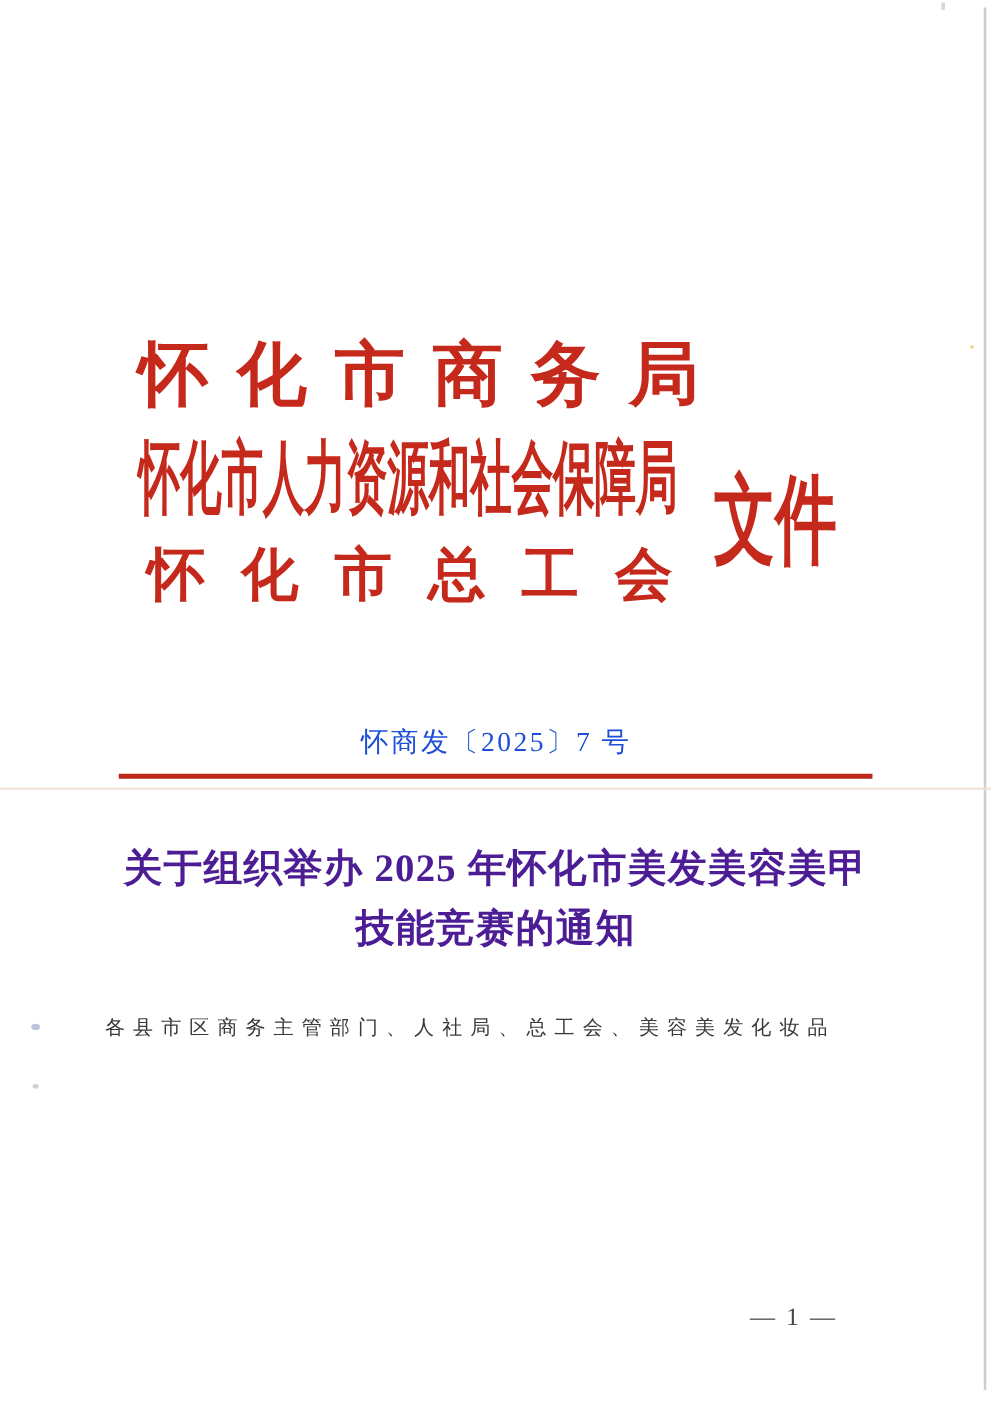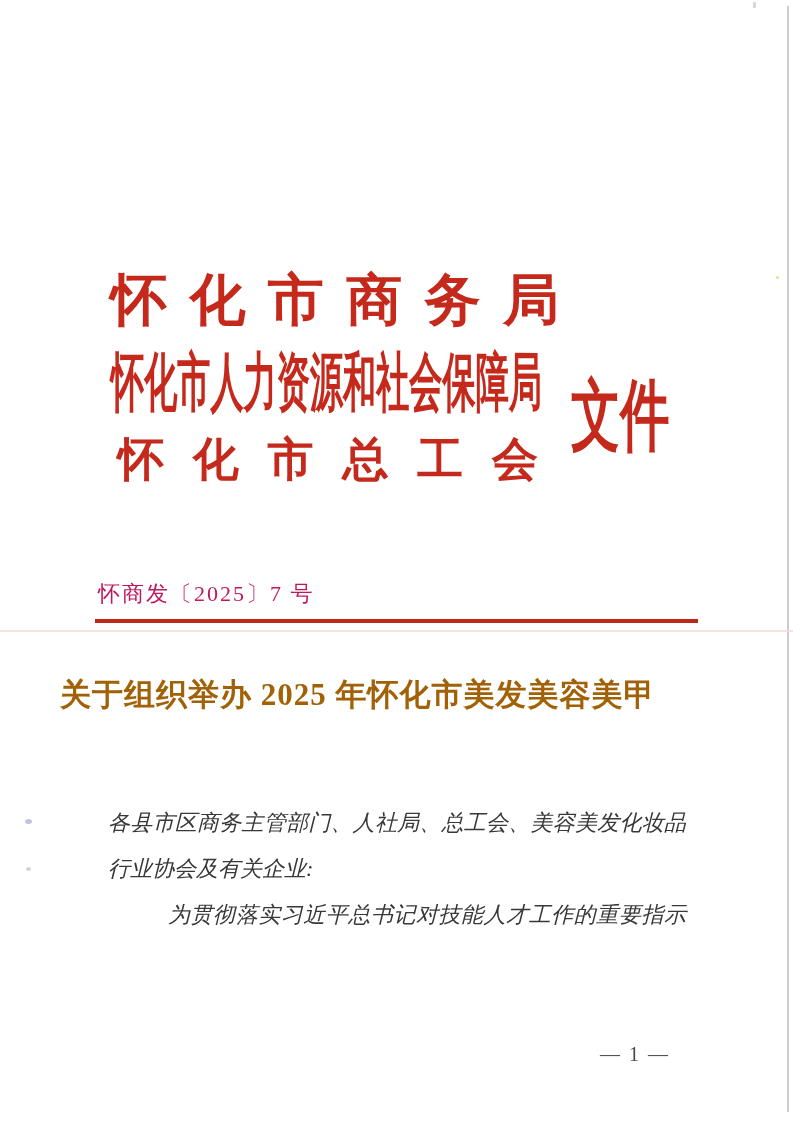--- a/index.html
+++ b/index.html
@@ -52,47 +52,46 @@
     color:var(--red);font-weight:bold;line-height:1;margin-top:25px;
   }
   .doc-word .condensed{
     display:inline-block;font-size:78px;line-height:1;white-space:nowrap;
     transform:scaleX(0.63);transform-origin:left top;
   }
 
   
   .doc-number{
     position:absolute;left:98px;top:581px;width:598px;
-    font-size:22px;color:#be185d;
+    text-align:center;font-size:22px;color:#1d4ed8;
     letter-spacing:2px;line-height:1.2;
   }
   .red-rule{
     position:absolute;left:95px;top:619px;width:603px;height:4px;
     background:var(--rule-red);
   }
   .red-rule-echo{
     position:absolute;left:0;top:630px;width:793px;height:2px;
     background:#f2ddd6;opacity:.8;
   }
 
   
   .title{
     position:absolute;left:60px;top:671px;width:673px;
-    margin:0;text-align:left;color:#a16207;
+    margin:0;text-align:center;color:#4c1d95;
     font-size:31px;font-weight:bold;line-height:48px;
     letter-spacing:1px;
   }
 
   
   .body-line{
-    position:absolute;left:108px;width:578px;height:34px;
-    font-size:22px;color:var(--ink);line-height:30px;
+    position:absolute;left:84px;width:578px;height:34px;
+    font-size:16px;color:var(--ink);line-height:30px;
     text-align:justify;text-align-last:justify;
     white-space:nowrap;
-    font-style:italic;
   }
   .body-line.left{text-align:left;text-align-last:left;}
   .body-line.indent{padding-left:60px;width:518px;}
   .bl0{top:808px;}
   .bl1{top:854px;}
   .bl2{top:900px;}
   .bl3{top:946px;}
   .bl4{top:992px;}
 
   
@@ -124,21 +123,20 @@
     </div>
   </header>
 
   <div class="doc-number">怀商发〔2025〕7 号</div>
 
   <div class="red-rule"></div>
   <div class="red-rule-echo"></div>
 
   <h1 class="title">
     <div>关于组织举办 2025 年怀化市美发美容美甲</div>
+    <div>技能竞赛的通知</div>
   </h1>
 
   <div class="body-line bl0">各县市区商务主管部门、人社局、总工会、美容美发化妆品</div>
-  <div class="body-line bl1 left">行业协会及有关企业:</div>
-  <div class="body-line bl2 indent">为贯彻落实习近平总书记对技能人才工作的重要指示</div>
 
   <div class="page-number">— 1 —</div>
 
 </div>
 
 </body></html>

